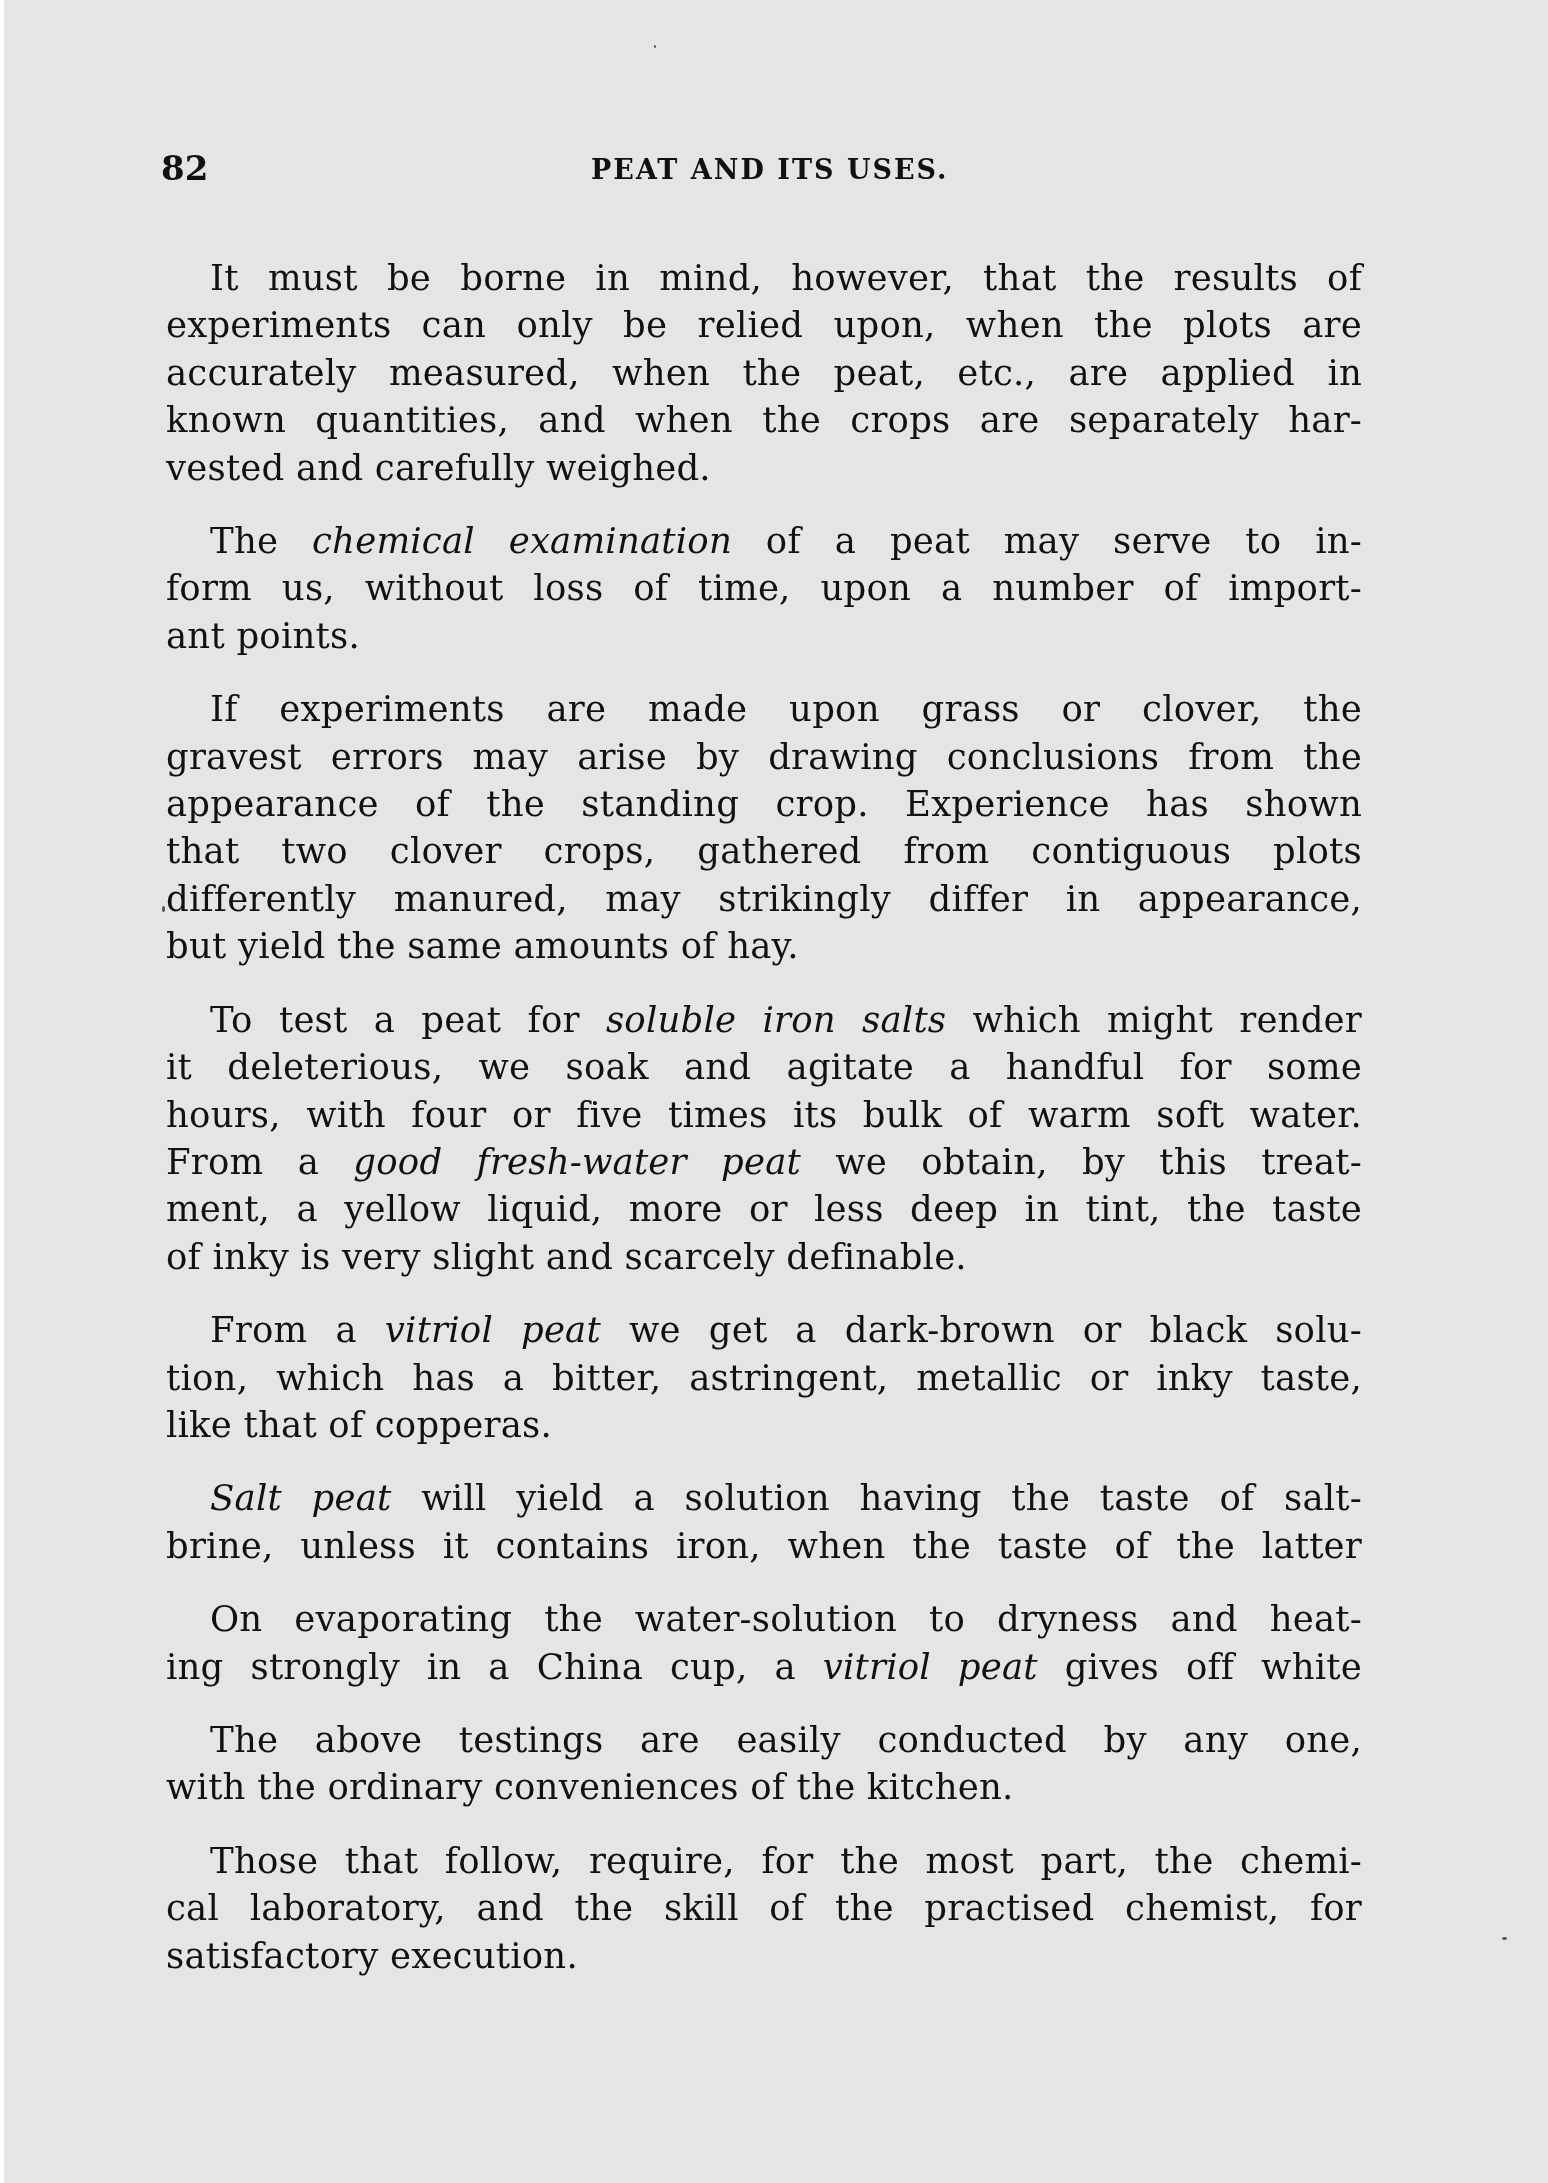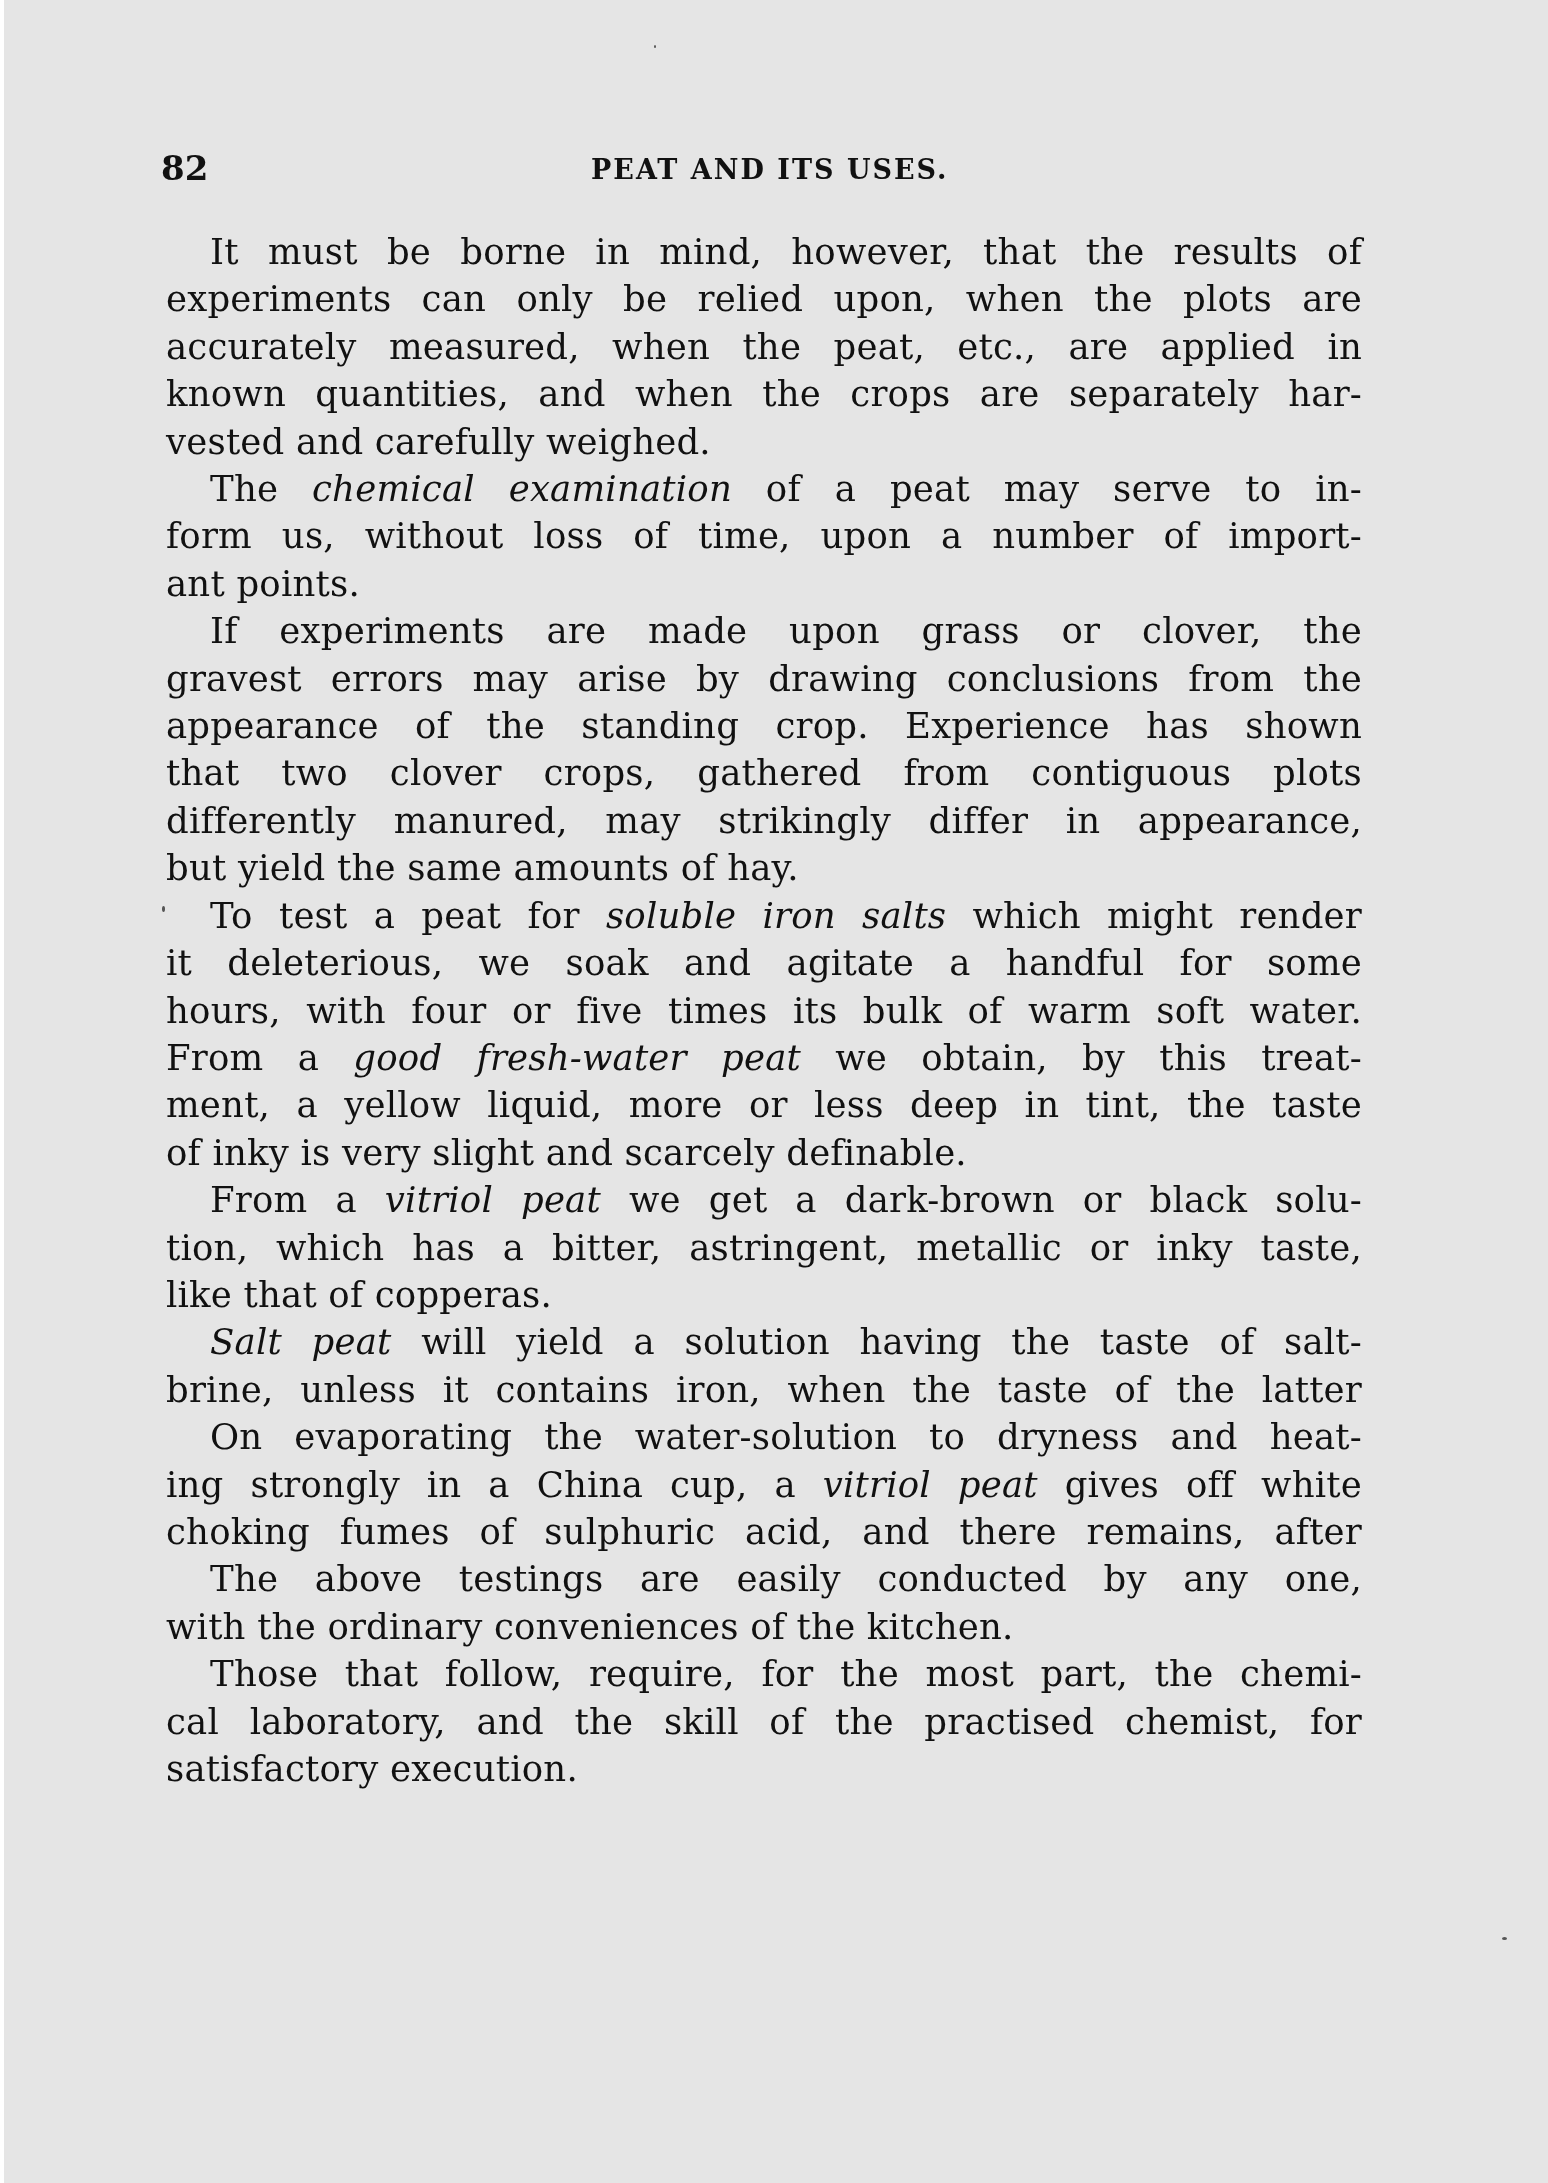--- a/index.html
+++ b/index.html
@@ -64,20 +64,21 @@
       display: block;
       white-space: nowrap;
       text-align: justify;
       text-align-last: justify;
     }
     .line.last {
       text-align-last: left;
     }
     .line.indent {
       padding-left: 44px;
+      margin-top: 26px;
     }
     em, i {
       font-style: italic;
     }
     .speck {
       position: absolute;
       background: #555;
       border-radius: 50%;
     }
   </style>
@@ -124,21 +125,20 @@
         <span class="line"><span>tion, which has a bitter, astringent, metallic or inky taste,</span></span>
         <span class="line last"><span>like that of copperas.</span></span>
       </div>
       <div class="para">
         <span class="line indent"><em>Salt peat</em><span> will yield a solution having the taste of salt-</span></span>
         <span class="line"><span>brine, unless it contains iron, when the taste of the latter</span></span>
       </div>
       <div class="para">
         <span class="line indent"><span>On evaporating the water-solution to dryness and heat-</span></span>
         <span class="line"><span>ing strongly in a China cup, a </span><em>vitriol peat</em><span> gives off white</span></span>
-        <span class="line"><span>choking fumes of sulphuric acid, and there remains, after</span></span>
       </div>
       <div class="para">
         <span class="line indent"><span>The above testings are easily conducted by any one,</span></span>
         <span class="line last"><span>with the ordinary conveniences of the kitchen.</span></span>
       </div>
       <div class="para">
         <span class="line indent"><span>Those that follow, require, for the most part, the chemi-</span></span>
         <span class="line"><span>cal laboratory, and the skill of the practised chemist, for</span></span>
         <span class="line last"><span>satisfactory execution.</span></span>
       </div>

